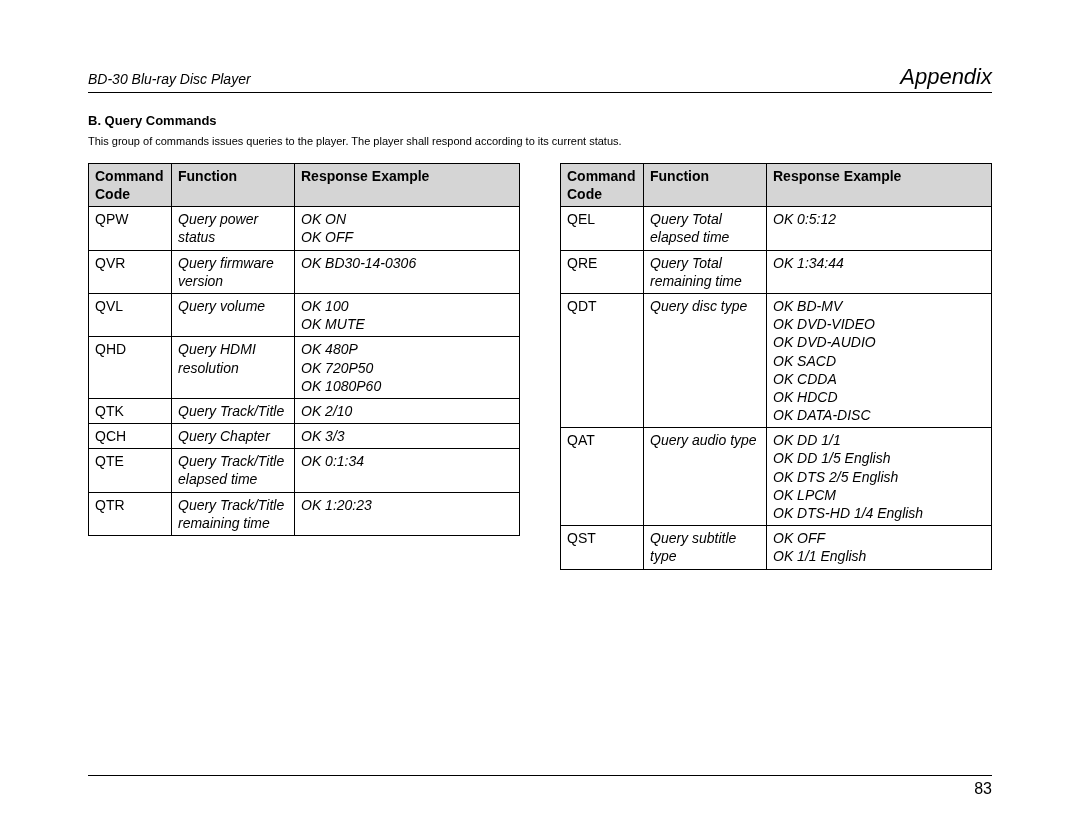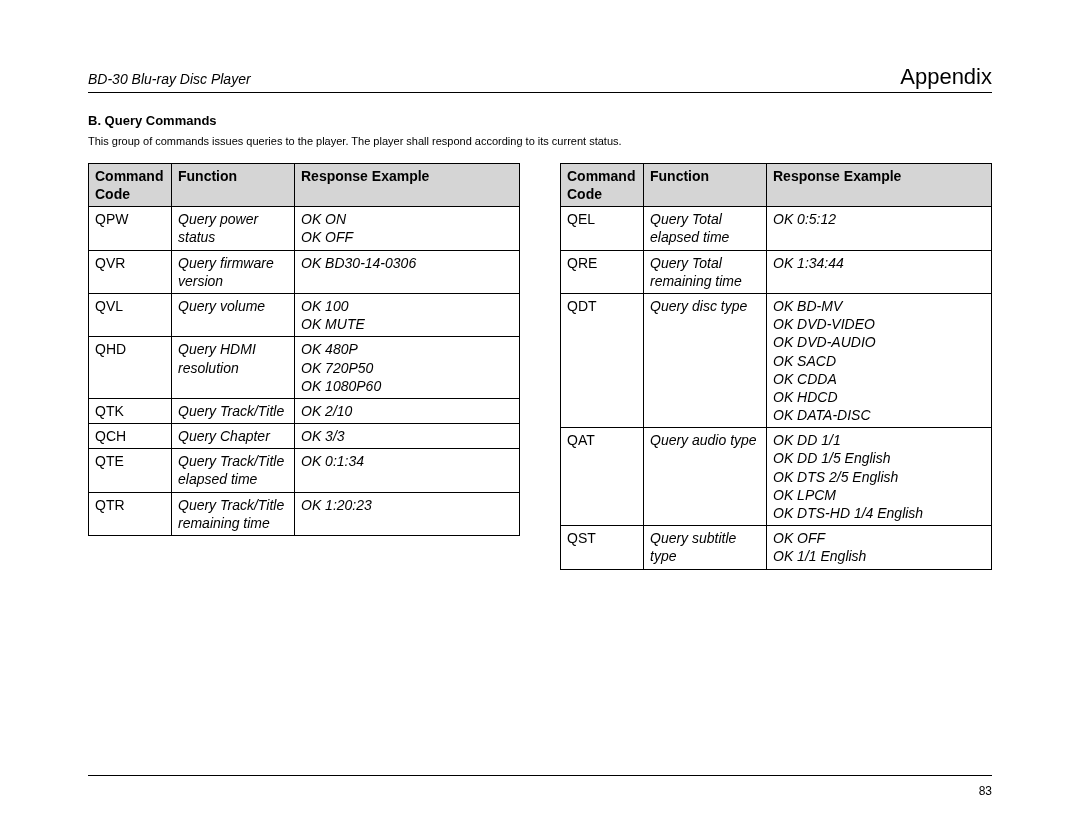--- a/index.html
+++ b/index.html
@@ -25,20 +25,21 @@
     align-items: baseline;
     border-bottom: 1px solid #000;
     padding-bottom: 2px;
     margin-bottom: 20px;
   }
   .product-name {
     font-style: italic;
     font-size: 14px;
   }
   .appendix {
+    font-style: italic;
     font-size: 22px;
     font-weight: 400;
     text-align: right;
   }
   .section-title {
     font-size: 13px;
     font-weight: 700;
     margin-bottom: 6px;
   }
   .section-intro {
@@ -78,21 +79,21 @@
     position: absolute;
     left: 88px; right: 88px;
     bottom: 58px;
     border-top: 1px solid #000;
     height: 0;
   }
   .page-number {
     position: absolute;
     right: 88px;
     bottom: 36px;
-    font-size: 12px;
+    font-size: 16px;
   }
 </style>
 </head>
 <body>
 
 <div class="page">
   <div class="header-row">
     <div class="product-name">BD-30 Blu-ray Disc Player</div>
     <div class="appendix">Appendix</div>
   </div>

